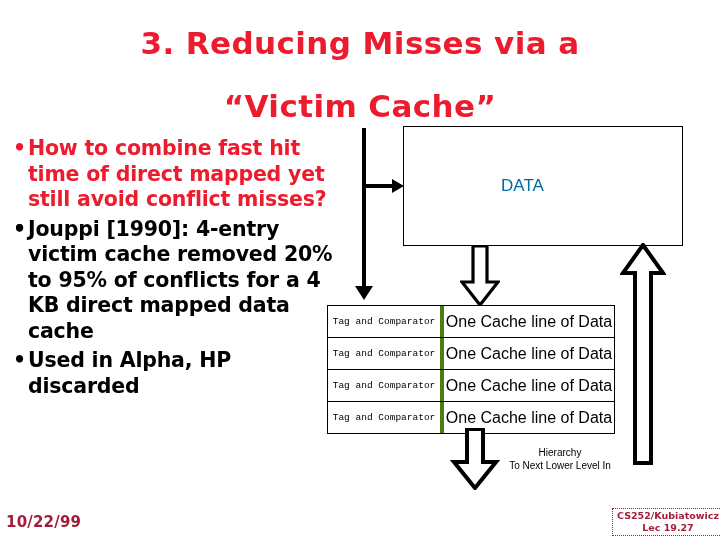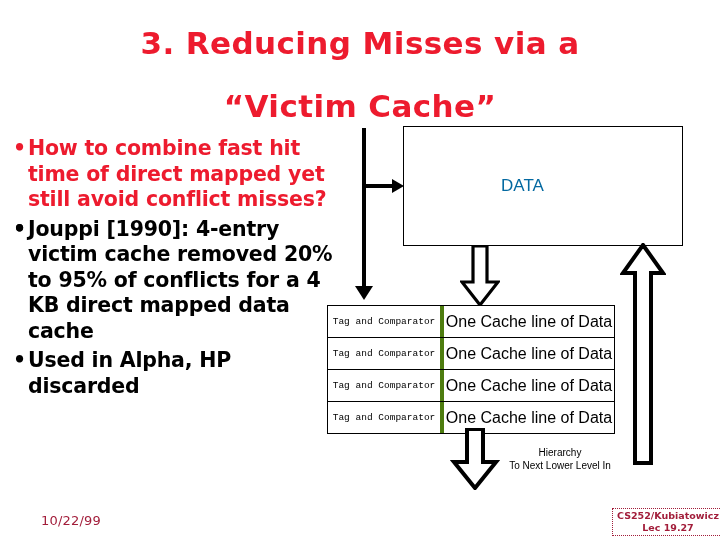--- a/index.html
+++ b/index.html
@@ -64,24 +64,23 @@
     line-height: 25.5px;
   }
 
   
   #footer-date {
     position: absolute;
     left: 6px;
     top: 513px;
     color: #A21D3A;
     font-family: "DejaVu Sans", sans-serif;
-    font-weight: normal;
-    font-size: 13px;
+    font-weight: bold;
+    font-size: 15px;
     letter-spacing: 0.2px;
-    margin-left: 35px;
   }
   #footer-credit {
     position: absolute;
     left: 604px;
     top: 508px;
     width: 112px;
     text-align: center;
     color: #A21D3A;
     font-family: "DejaVu Sans", sans-serif;
     font-weight: bold;

